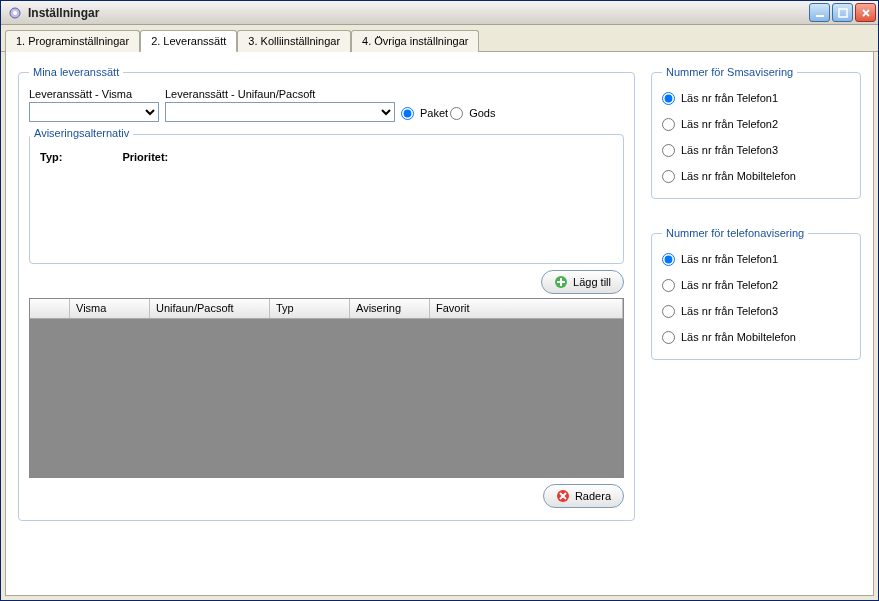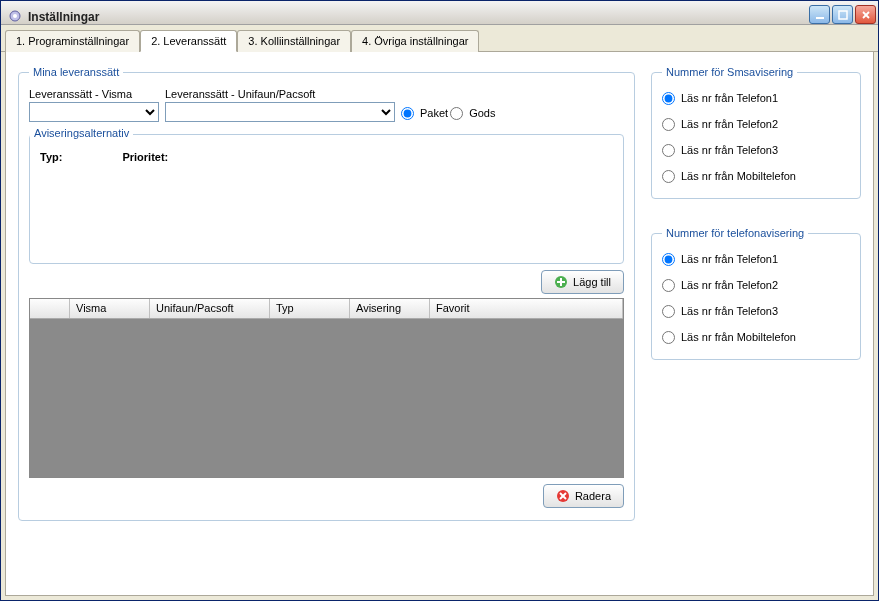--- a/index.html
+++ b/index.html
@@ -18,21 +18,21 @@
       border: 1px solid #0a246a;
       background: #ece9d8;
       display: flex;
       flex-direction: column;
     }
     .titlebar {
       height: 24px;
       background: linear-gradient(to bottom, #f4f4f4, #d4d0c8);
       border-bottom: 1px solid #a0a0a0;
       display: flex;
-      align-items: flex-end;
+      align-items: center;
       padding: 0 2px 0 6px;
     }
     .titlebar .app-icon {
       width: 16px;
       height: 16px;
       margin-right: 5px;
     }
     .titlebar-text {
       flex: 1;
       font-weight: bold;
@@ -139,21 +139,21 @@
       padding: 0 4px;
     }
     .avisering-head { display:flex; gap:60px; font-weight:bold; margin-top:6px;}
     .btn-row { display:flex; justify-content:flex-end; margin: 6px 0 4px 0; }
     .btn {
       display: inline-flex;
       align-items: center;
       gap: 5px;
       padding: 3px 12px;
       border: 1px solid #7f9db9;
-      border-radius: 4px;
+      border-radius: 12px;
       background: linear-gradient(to bottom, #ffffff, #e3e3e3);
       cursor: pointer;
       font-family: Tahoma, Arial, sans-serif;
       font-size: 11px;
       min-width: 74px;
       height: 24px;
       justify-content: center;
     }
     .btn .icon { width:14px; height:14px; }
     .grid {

